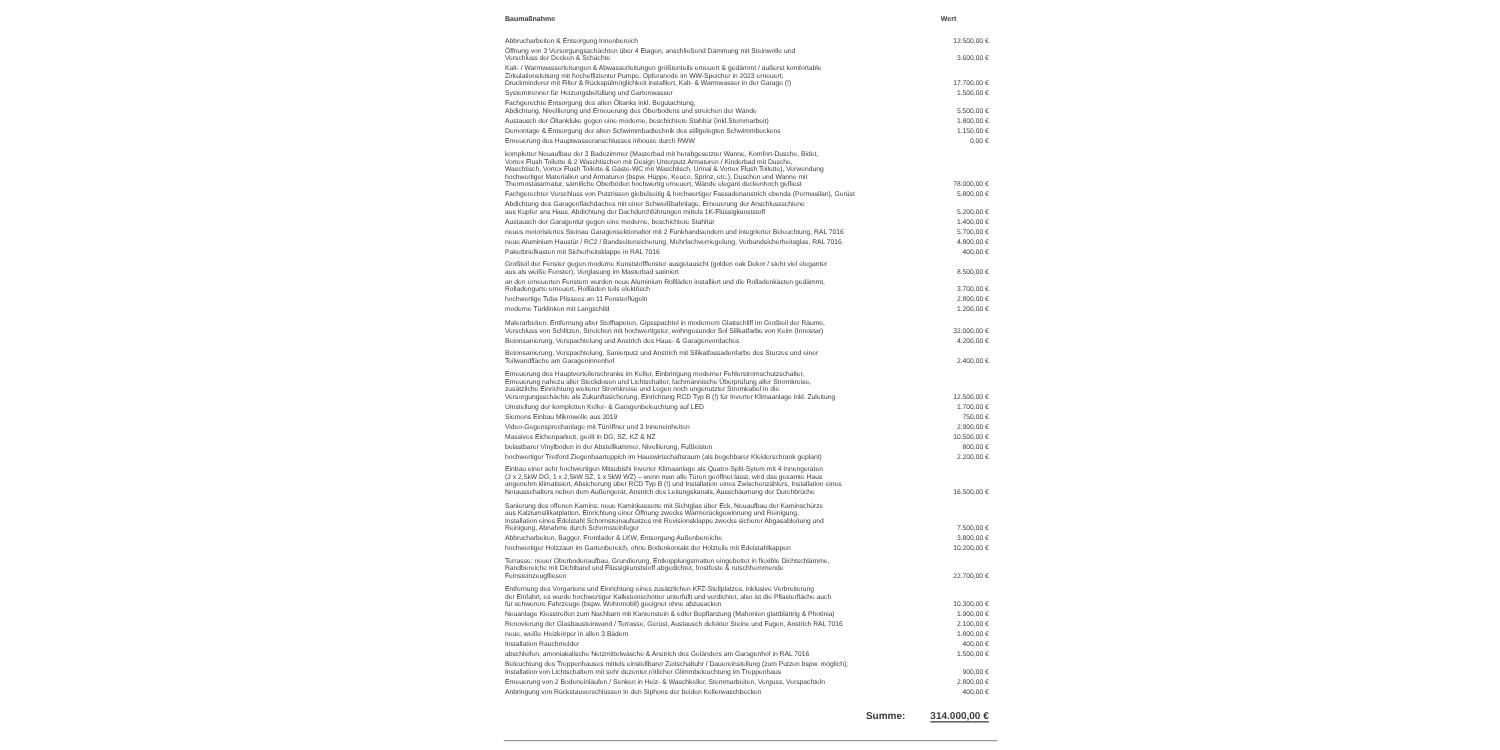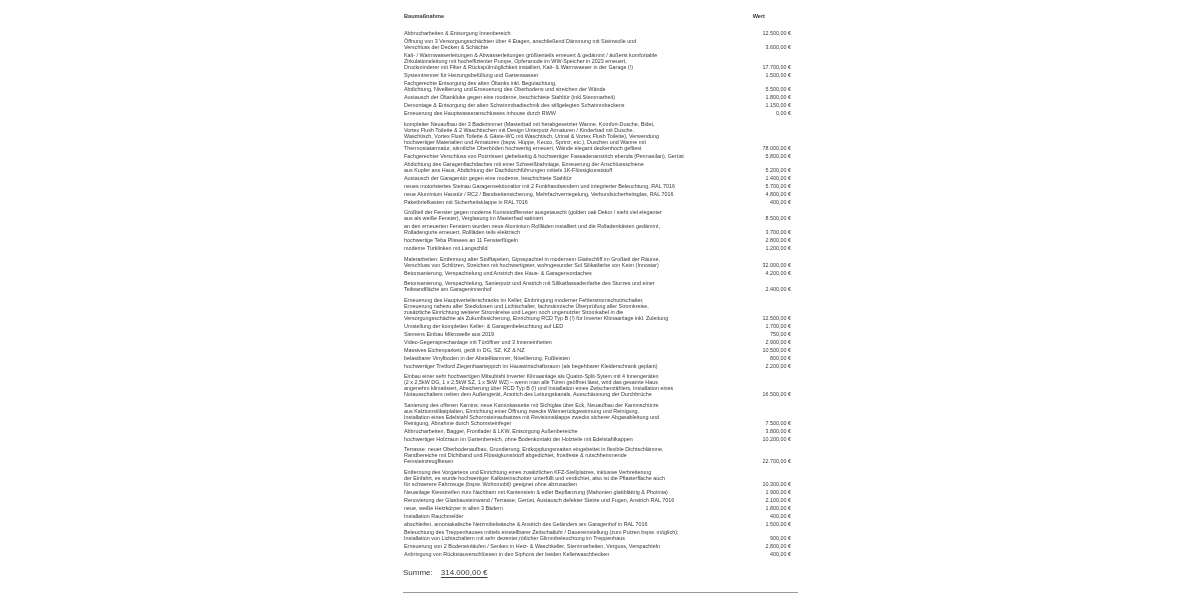--- a/index.html
+++ b/index.html
@@ -52,24 +52,25 @@
   .cell-value{
     white-space:nowrap;
     text-align:right;
     flex-shrink:0;
     padding-left:4px;
   }
 
   .summary{
     margin-top:11px;
     display:flex;
+    justify-content:flex-end;
     align-items:baseline;
-    gap:8px;
+    gap:20px;
     font-size:8px;
-    font-weight:normal;
+    font-weight:bold;
     line-height:9px;
   }
   .summary-value{
     text-decoration:underline;
     text-underline-offset:1.5px;
   }
 
   .rule{
     margin-top:15px;
     width:395px;

